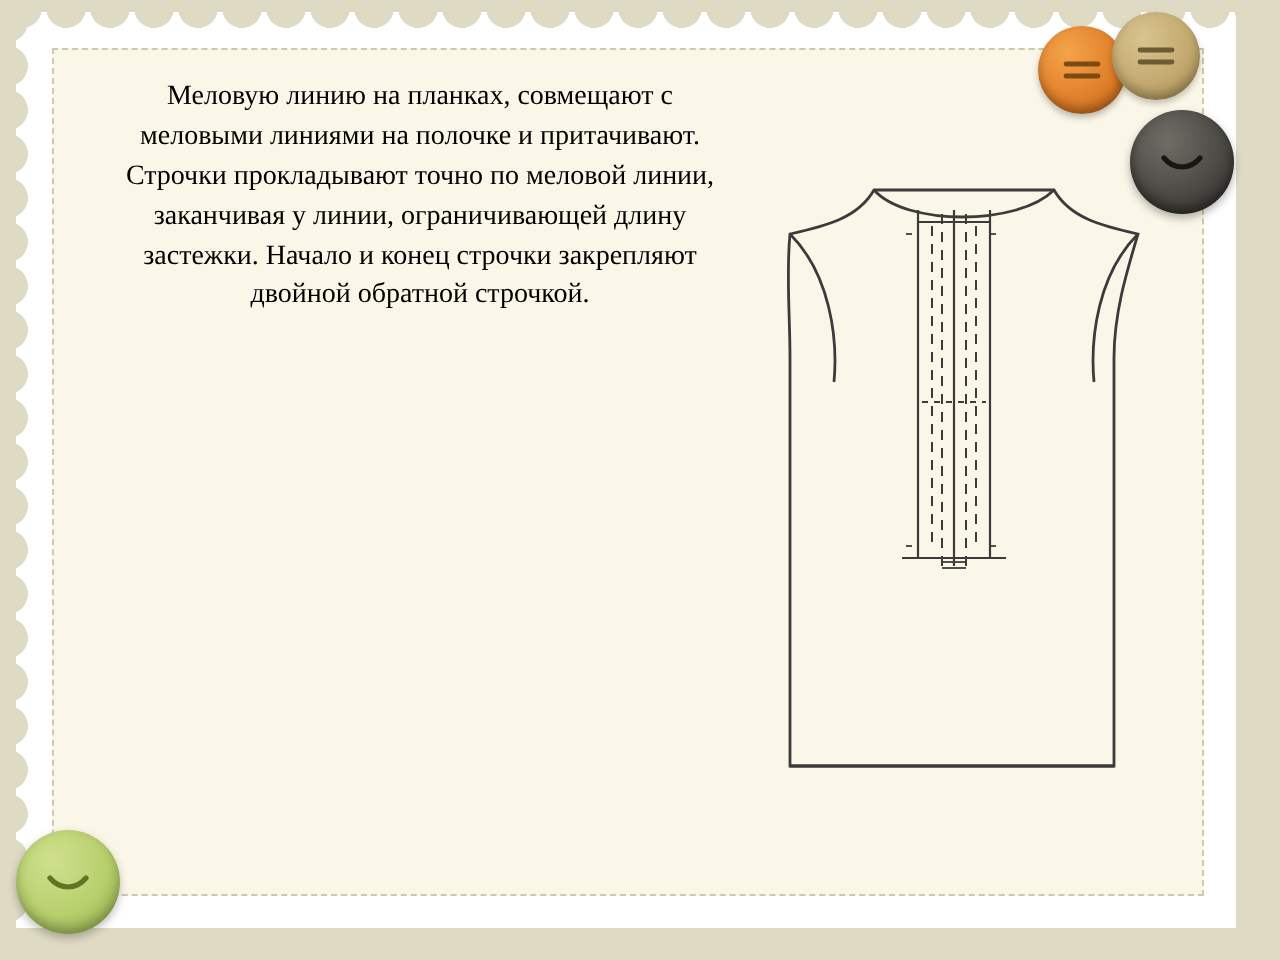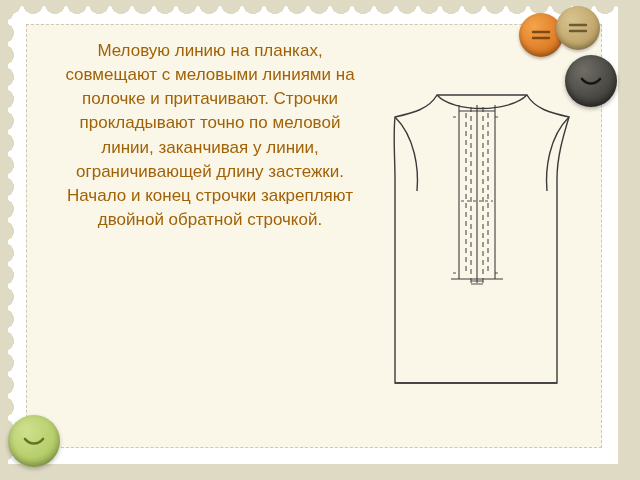--- a/index.html
+++ b/index.html
@@ -81,24 +81,24 @@
     border: 1px dashed #cfc8ae;
   }
 
   
   .text-block {
     position: absolute;
     left: 34px;
     top: 14px;
     width: 298px;
     text-align: center;
-    font-size: 17px;
+    font-size: 14px;
     line-height: 1.42;
-    color: #a16207;
-    font-family: Liberation Sans, sans-serif;
+    color: #000000;
+    font-family: Liberation Serif, serif;
   }
 
   
   .illustration {
     position: absolute;
     left: 340px;
     top: 58px;
     width: 230px;
     height: 320px;
   }

